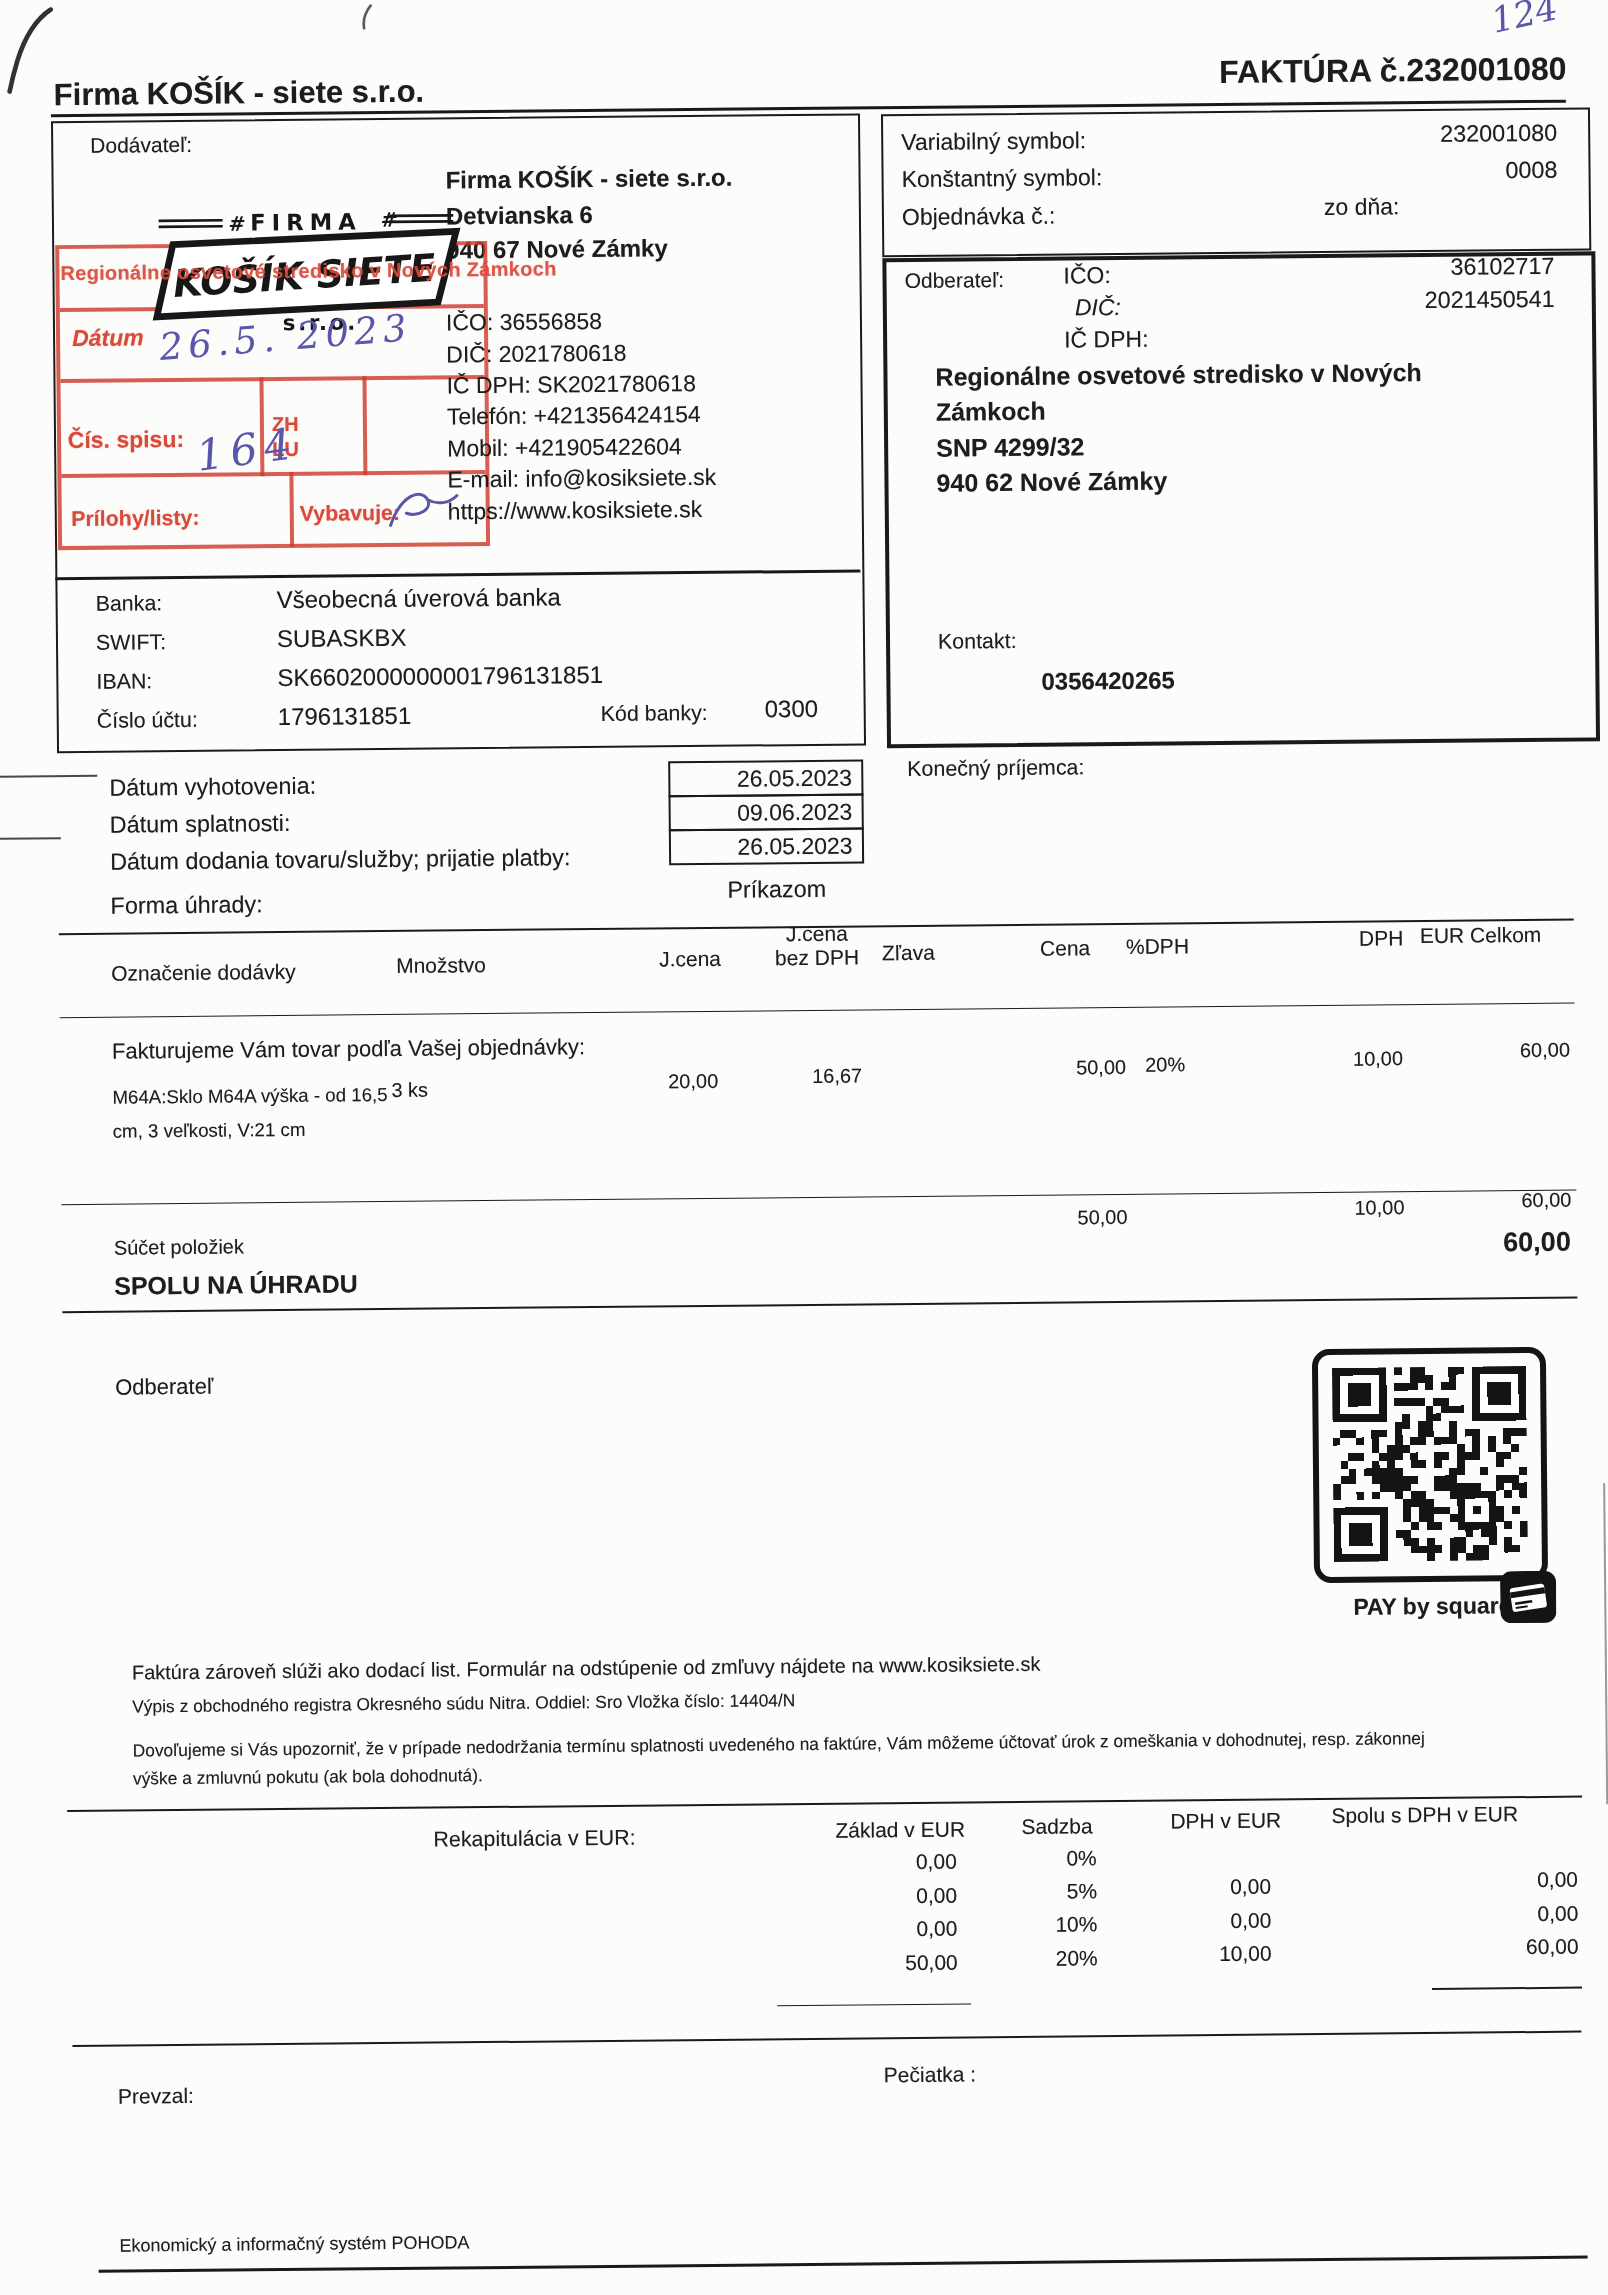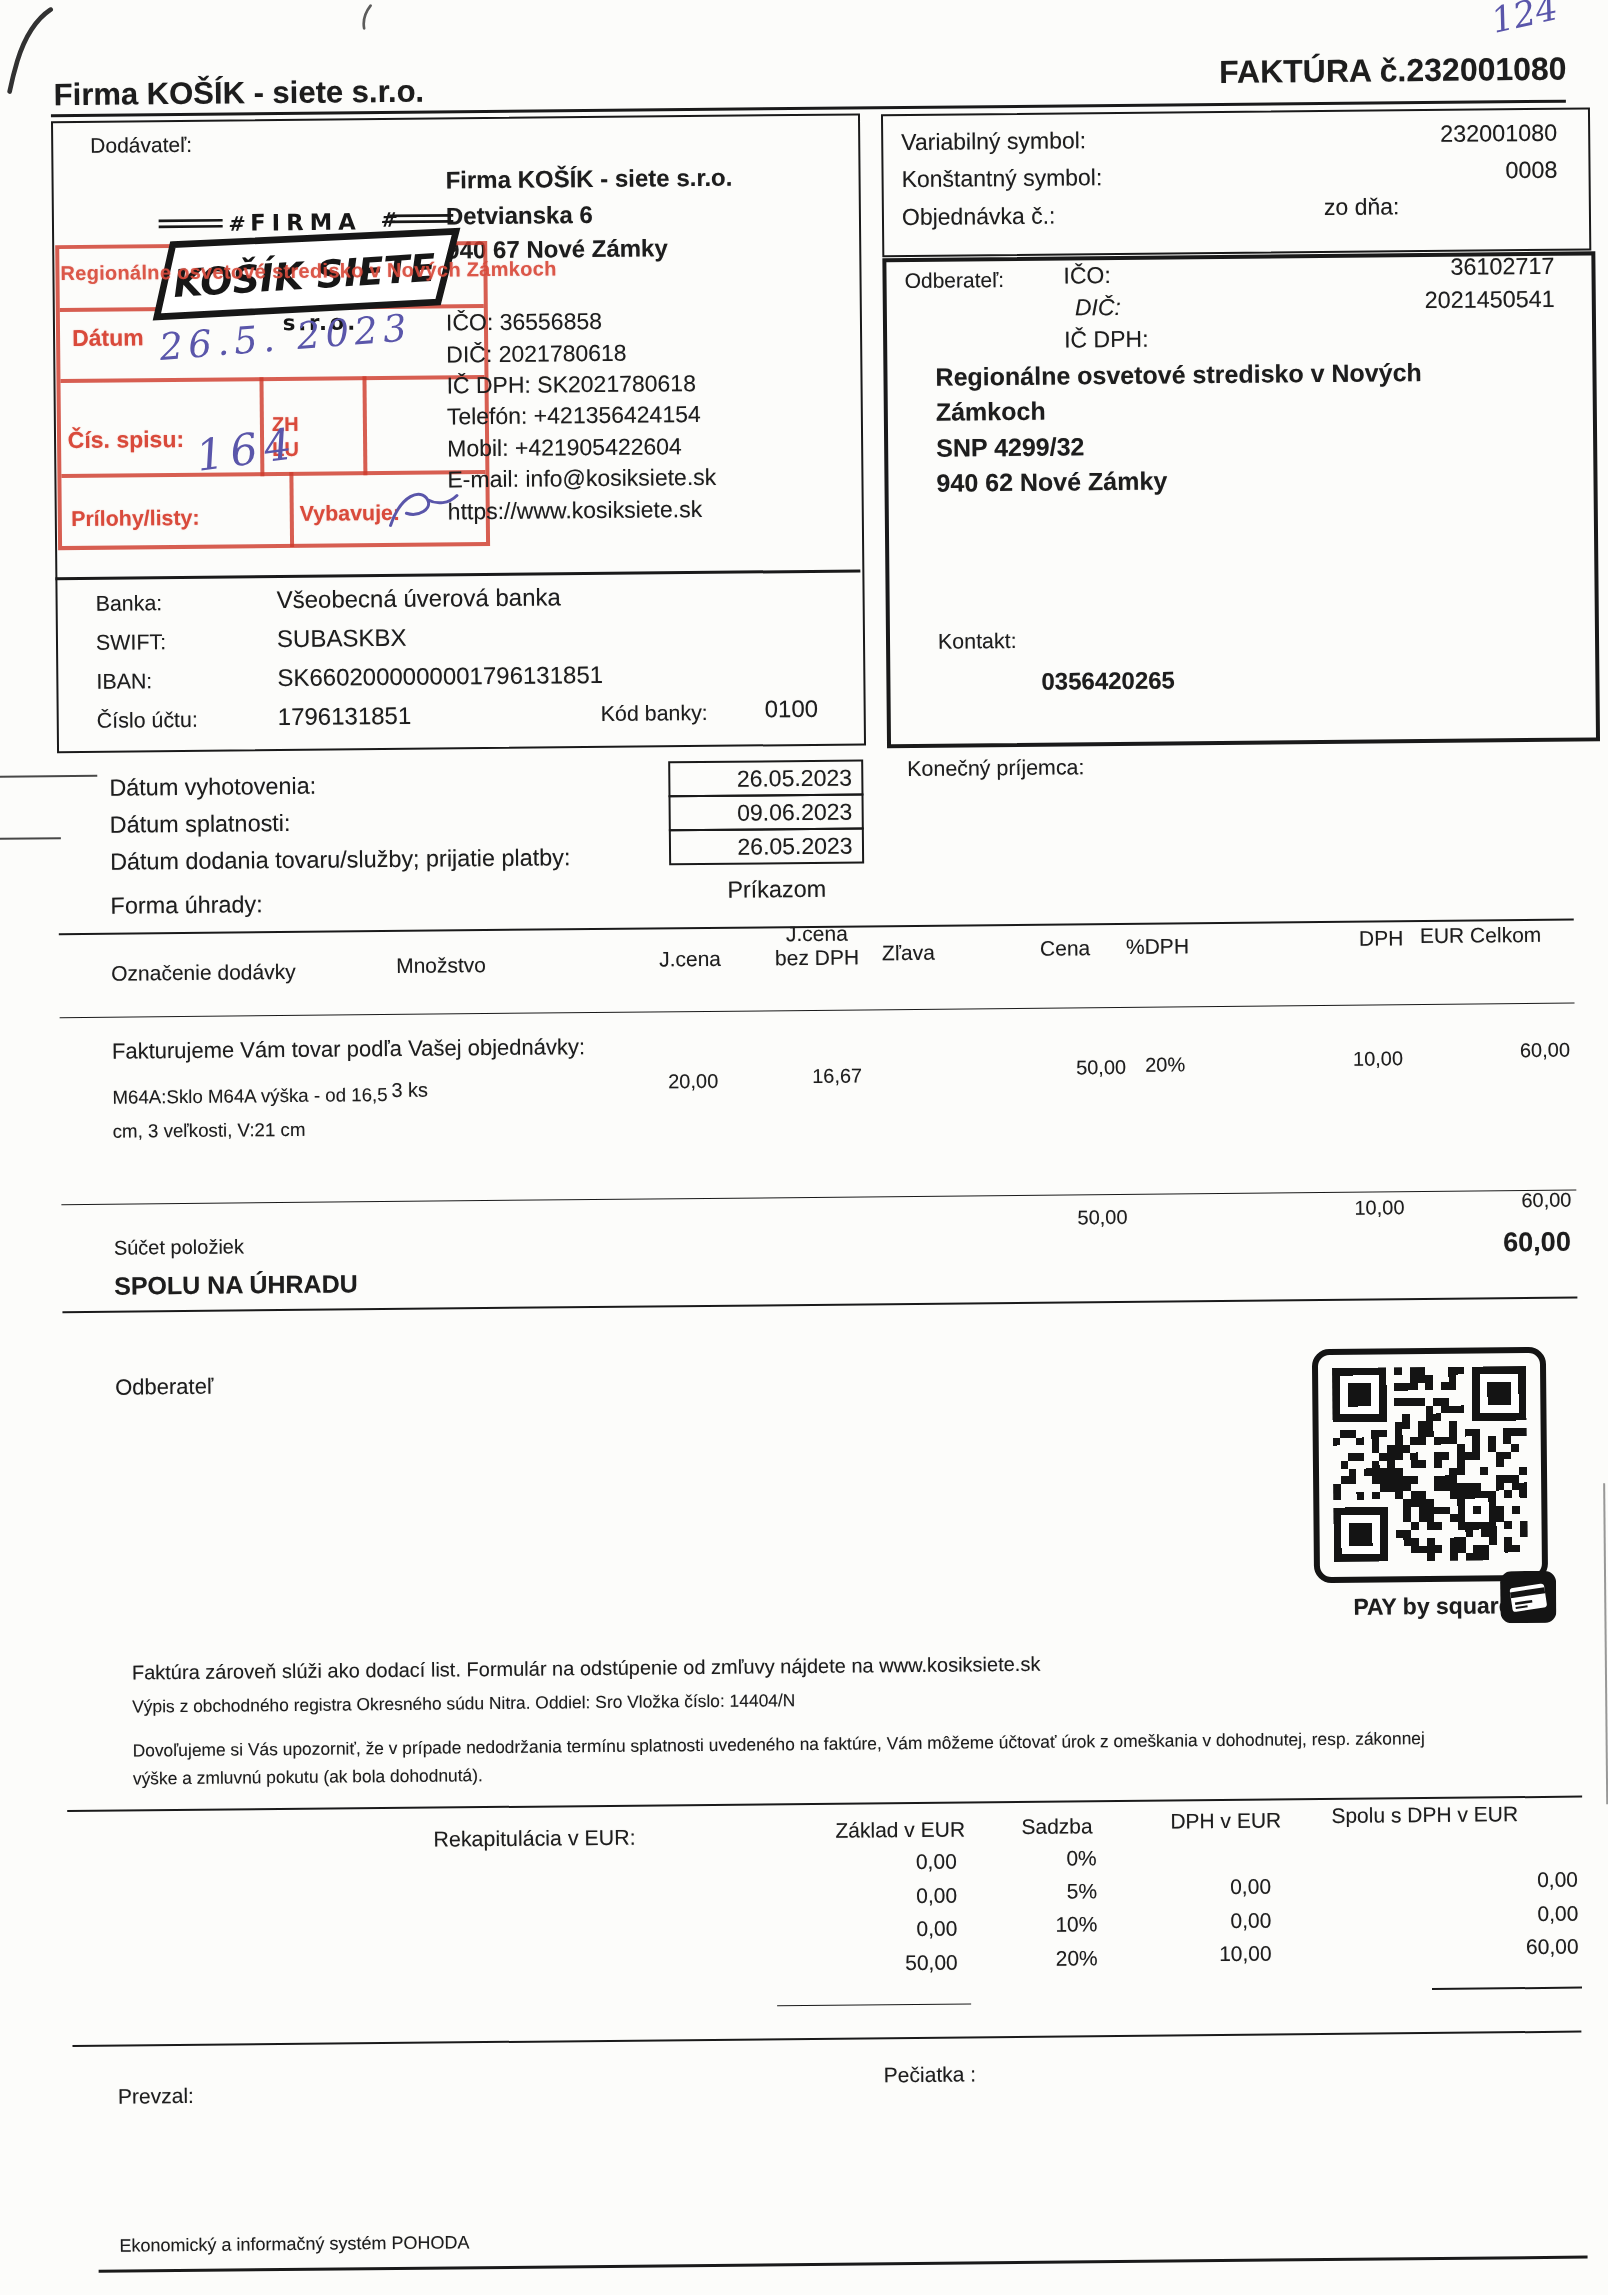--- a/index.html
+++ b/index.html
@@ -48,21 +48,21 @@
   <div class="t b" style="left:454px;top:200px;font-size:24px;">Detvianska 6</div>
   <div class="t b" style="left:454px;top:234px;font-size:24px;">940 67 Nové Zámky</div>
 
   <div style="position:absolute;left:63px;top:238px;width:432px;height:305px;border:4.7px solid rgba(206,58,44,.82);box-sizing:border-box;">
     <div class="redline" style="left:0;top:59px;width:100%;height:4px;"></div>
     <div class="redline" style="left:0;top:130px;width:100%;height:4px;"></div>
     <div class="redline" style="left:0;top:225px;width:100%;height:4px;"></div>
     <div class="redline" style="left:199px;top:130px;width:4px;height:99px;"></div>
     <div class="redline" style="left:302px;top:130px;width:4px;height:99px;"></div>
     <div class="redline" style="left:228px;top:225px;width:4px;height:75px;"></div>
-    <div class="t red" style="left:12px;top:77px;font-size:23px;">Dátum</div>
+    <div class="t red" style="left:12px;top:77px;font-size:23px;font-style:italic;">Dátum</div>
     <div class="t red" style="left:6.7px;top:179px;font-size:23px;">Čís. spisu:</div>
     <div class="t red" style="left:211px;top:166px;font-size:20px;">ZH</div>
     <div class="t red" style="left:211px;top:191px;font-size:20px;">LU</div>
     <div class="t red" style="left:9.4px;top:259px;font-size:21.4px;">Prílohy/listy:</div>
     <div class="t red" style="left:238px;top:256px;font-size:21.4px;">Vybavuje:</div>
   </div>
 
   <svg style="position:absolute;left:157px;top:200px;width:314px;height:130px;" viewBox="0 0 470 195">
     <g stroke="#171717" stroke-width="4">
       <line x1="14" y1="22" x2="110" y2="22"></line>
@@ -97,21 +97,21 @@
   <div class="line" style="left:60px;top:570px;width:805px;height:3.3px;"></div>
   <div class="t" style="left:100px;top:586px;font-size:21.4px;">Banka:</div>
   <div class="t" style="left:281px;top:582px;font-size:24px;">Všeobecná úverová banka</div>
   <div class="t" style="left:100px;top:625px;font-size:21.4px;">SWIFT:</div>
   <div class="t" style="left:281px;top:621px;font-size:24px;">SUBASKBX</div>
   <div class="t" style="left:100px;top:664px;font-size:21.4px;">IBAN:</div>
   <div class="t" style="left:281px;top:660px;font-size:24px;">SK6602000000001796131851</div>
   <div class="t" style="left:100px;top:703px;font-size:21.4px;">Číslo účtu:</div>
   <div class="t" style="left:281px;top:699px;font-size:24px;">1796131851</div>
   <div class="t" style="left:604px;top:701px;font-size:21.4px;">Kód banky:</div>
-  <div class="t" style="left:768px;top:696px;font-size:24px;">0100</div>
+  <div class="t" style="left:768px;top:696px;font-size:24px;">0300</div>
 
   <div class="box" style="left:890px;top:115px;width:705px;height:139px;border-width:2.7px;"></div>
   <div class="t" style="left:910px;top:131px;font-size:23px;">Variabilný symbol:</div>
   <div class="t r" style="left:1366px;top:127px;width:200px;font-size:23.4px;">232001080</div>
   <div class="t" style="left:910px;top:168px;font-size:23px;">Konštantný symbol:</div>
   <div class="t r" style="left:1366px;top:164px;width:200px;font-size:23.4px;">0008</div>
   <div class="t" style="left:910px;top:206px;font-size:23px;">Objednávka č.:</div>
   <div class="t" style="left:1332px;top:200px;font-size:23px;">zo dňa:</div>
 
   <div class="box" style="left:890px;top:259px;width:705px;height:482px;border-width:4px;"></div>

